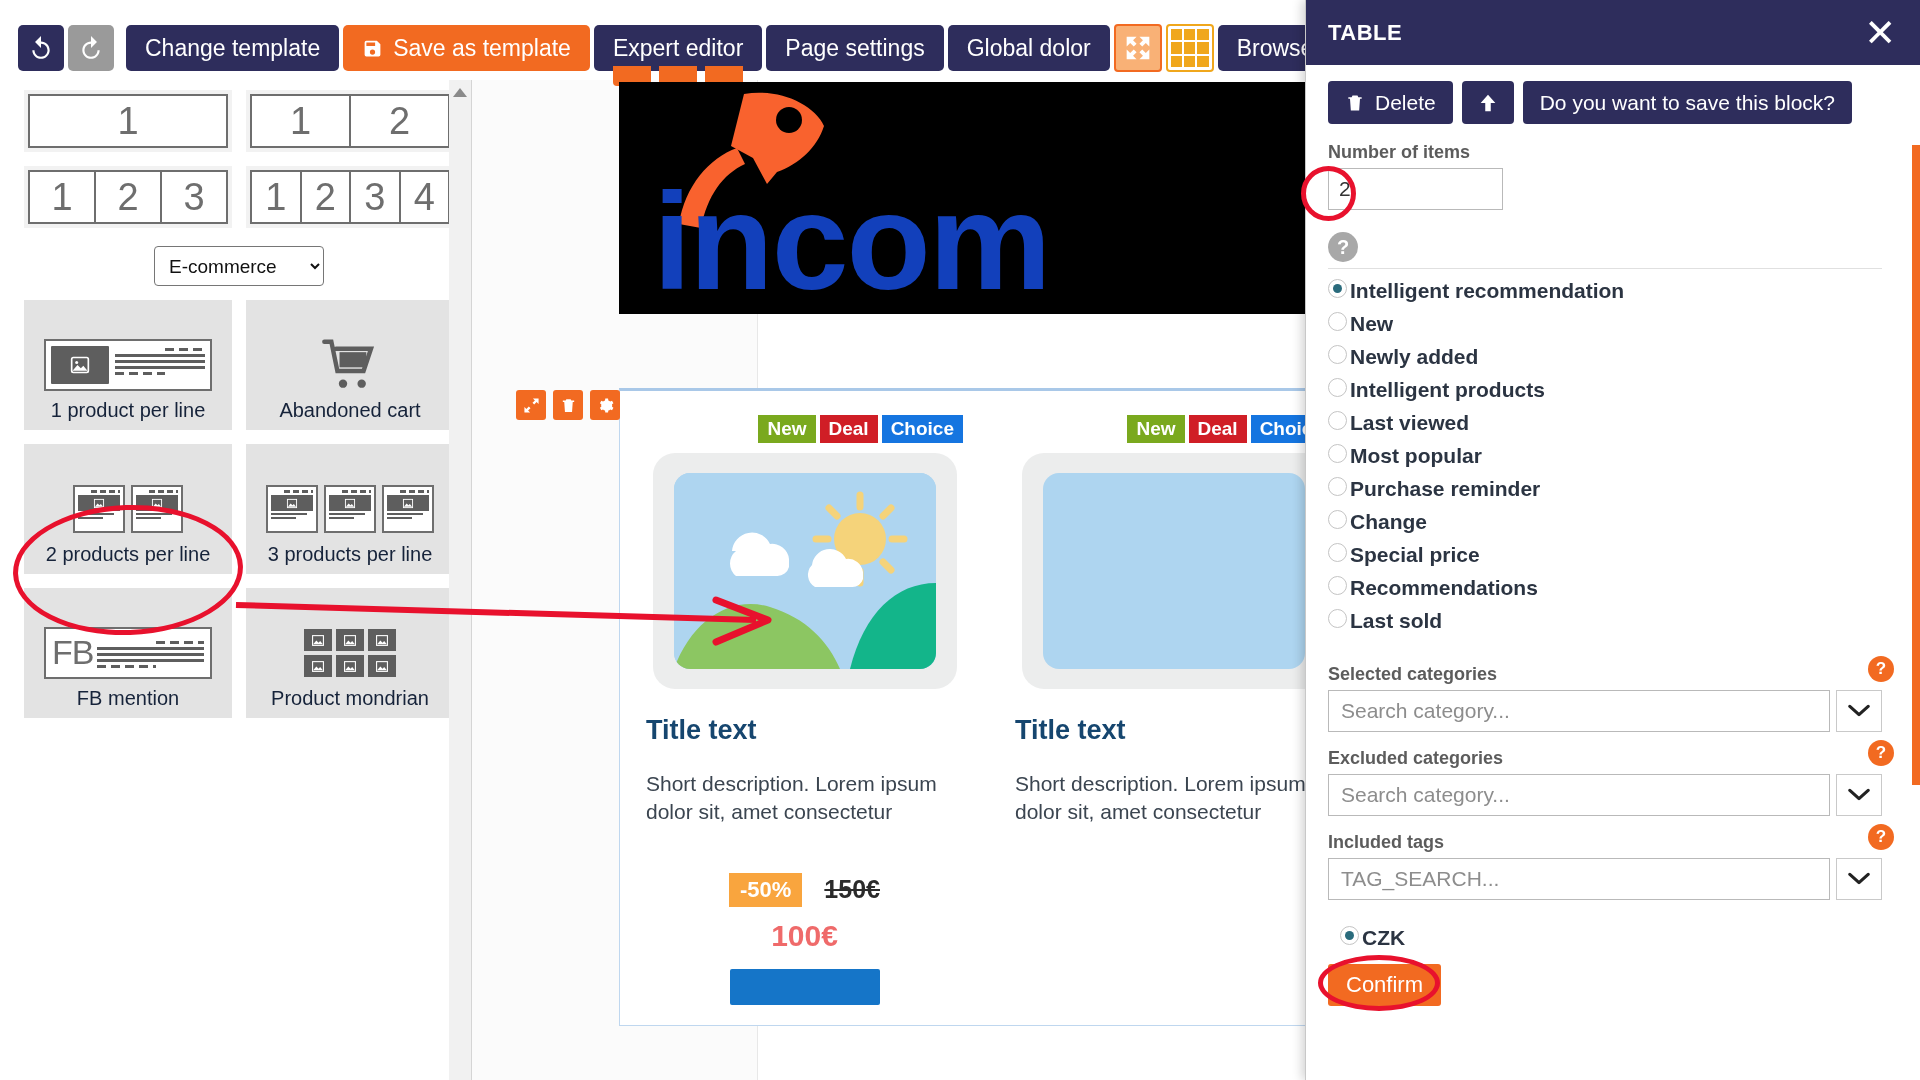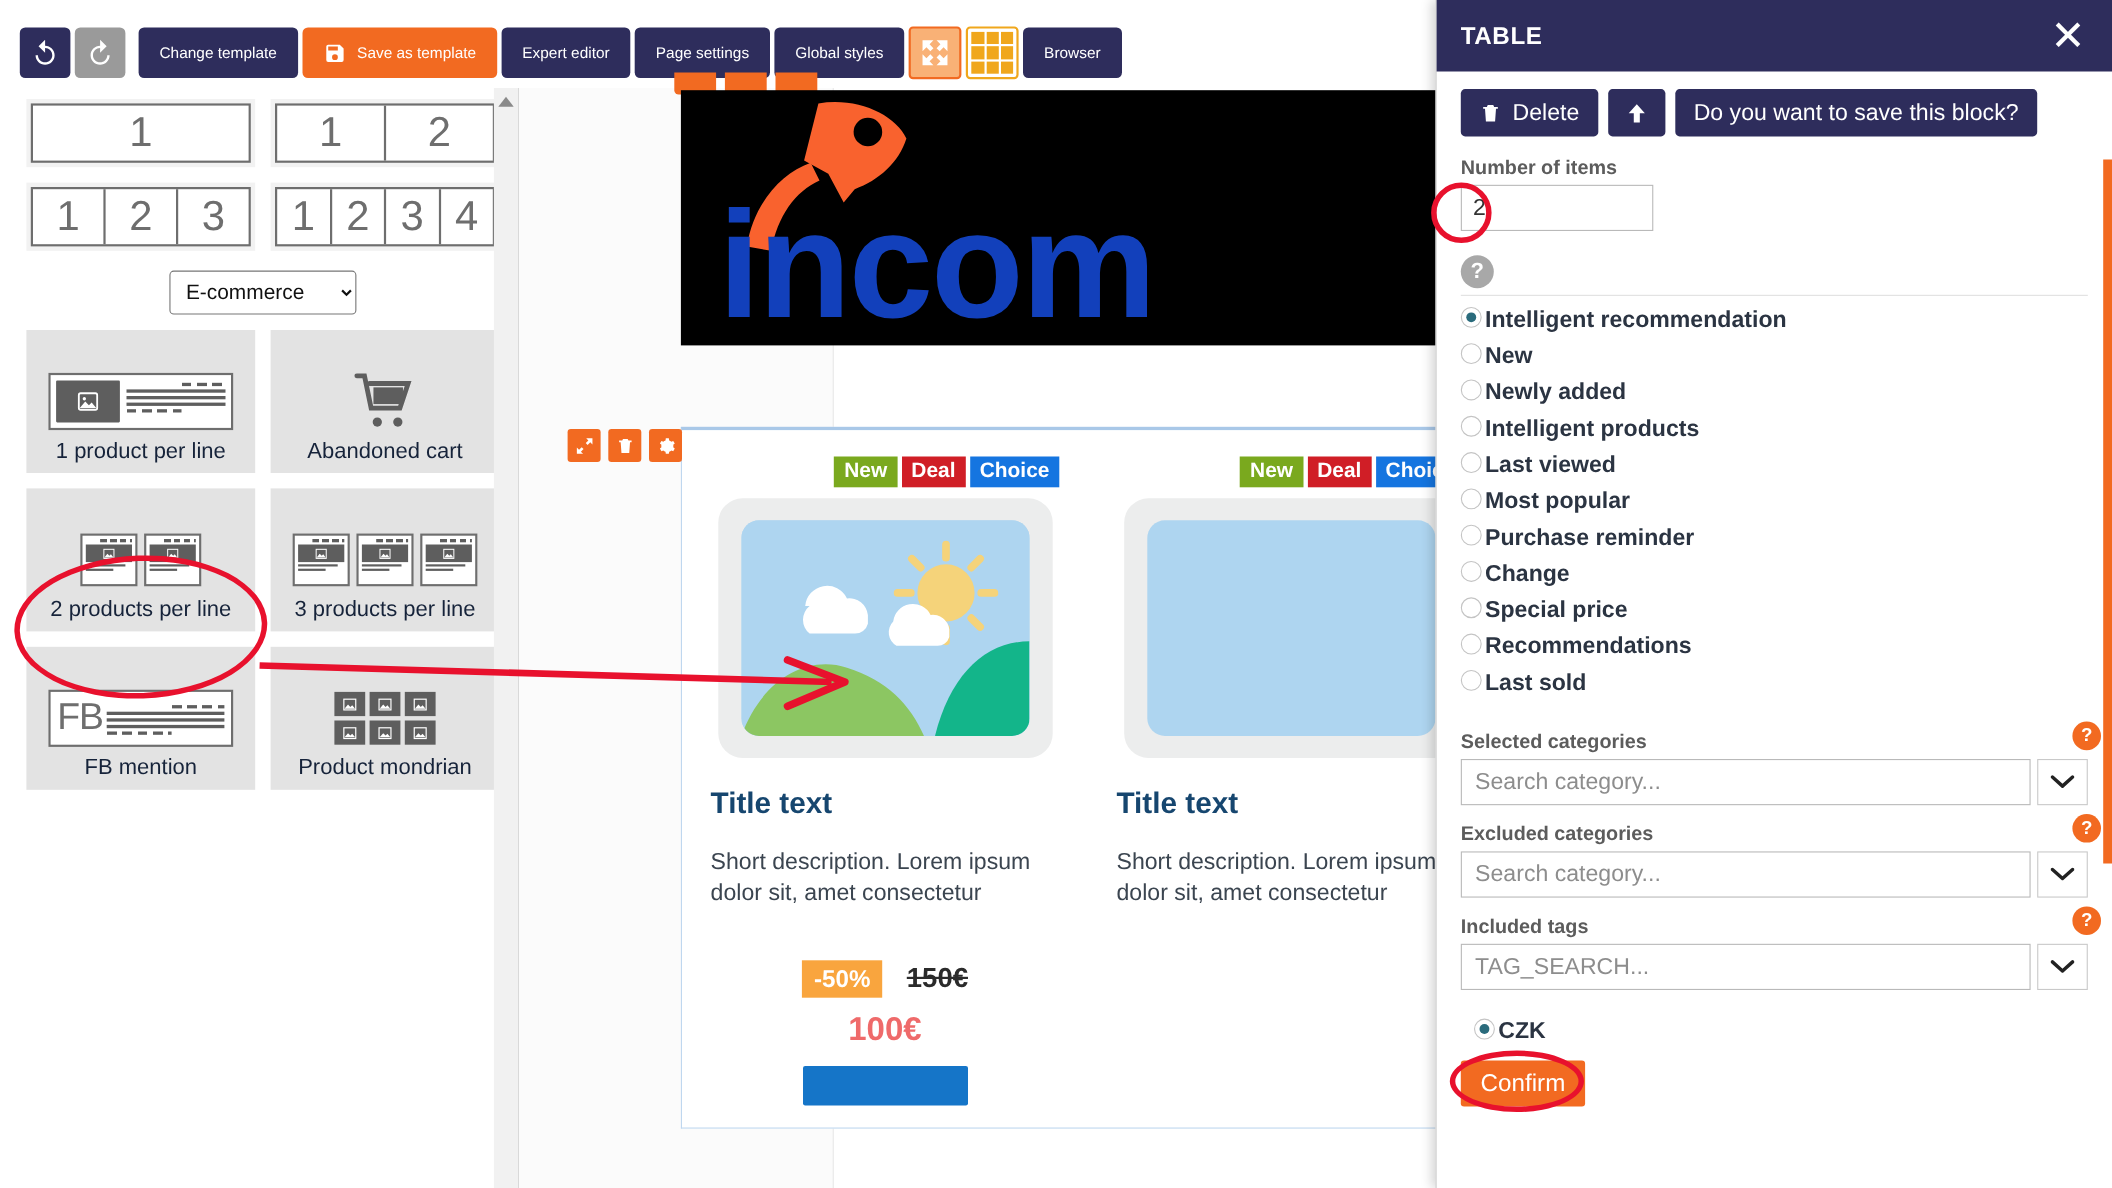--- a/index.html
+++ b/index.html
@@ -23,21 +23,21 @@
     width: 46px; height: 46px; border-radius: 5px;
     display: flex; align-items: center; justify-content: center;
     color: #ffffff; font-size: 26px; line-height: 1;
     border: none; cursor: pointer;
   }
   .tb-icon-btn.navy { background: #2e2d5c; }
   .tb-icon-btn.gray { background: #9a9a9a; }
   .tb-btn {
     height: 46px; border: none; border-radius: 5px;
     background: #2e2d5c; color: #ffffff;
-    font-size: 14px; font-family: "Liberation Sans", sans-serif;
+    font-size: 23px; font-family: "Liberation Sans", sans-serif;
     padding: 0 19px; cursor: pointer; white-space: nowrap;
     display: flex; align-items: center; gap: 10px;
   }
   .tb-btn.orange { background: #f26a21; }
   .tb-square {
     width: 48px; height: 48px; border-radius: 4px;
     display: flex; align-items: center; justify-content: center;
     cursor: pointer;
   }
   .tb-square.expand { background: #f9b176; border: 2px solid #f26a21; }
@@ -184,21 +184,21 @@
     background: #ffffff; border-left: 1px solid #c8c8c8;
     box-shadow: -3px 0 10px rgba(0,0,0,0.18);
     display:flex; flex-direction: column;
   }
   .rp-header {
     background:#2e2d5c; color:#fff; height: 65px; display:flex; align-items:center;
     justify-content:space-between; padding: 0 22px;
   }
   .rp-title { font-size: 22px; font-weight:700; letter-spacing:0.5px; font-family:"Liberation Sans", sans-serif;}
   .rp-close { background:none;border:none;color:#fff;font-size:38px;line-height:1;cursor:pointer;padding:0 2px;}
-  .rp-body { flex:1; padding: 16px 22px 0 22px; overflow:hidden; position:relative; }
+  .rp-body { flex:1; padding: 16px 38px 0 22px; overflow:hidden; position:relative; }
 
   .rp-actions { display:flex; gap: 9px; margin-bottom: 18px; }
   .rp-act {
     background:#2e2d5c;color:#fff;border:none;border-radius:4px;height:43px;
     font-size: 21px; padding: 0 17px; cursor:pointer; display:flex; align-items:center; gap:10px;
     font-family:"Liberation Sans", sans-serif;
   }
   .rp-act.icon-only { padding: 0 15px; font-size:24px; }
 
   .fld-label { font-size: 18px; font-weight:700; color:#5c5c5c; margin-bottom: 5px; font-family:"Liberation Sans", sans-serif;}
@@ -281,21 +281,21 @@
     <div class="tb-sep"></div>
     <button class="tb-btn">Change template</button>
     <button class="tb-btn orange">
       <svg viewBox="0 0 24 24" width="21" height="21">
         <path d="M17 3H5a2 2 0 0 0-2 2v14a2 2 0 0 0 2 2h14a2 2 0 0 0 2-2V7l-4-4zm-5 16a3 3 0 1 1 0-6 3 3 0 0 1 0 6zm3-10H5V5h10v4z" fill="#fff"></path>
       </svg>
       <span>Save as template</span>
     </button>
     <button class="tb-btn">Expert editor</button>
     <button class="tb-btn">Page settings</button>
-    <button class="tb-btn">Global styles</button>
+    <button class="tb-btn">Global dolor</button>
     <div class="tb-square expand">
       <svg viewBox="0 0 24 24" width="34" height="34">
         <path d="M4 4h7L8.5 6.5 11 9 9 11 6.5 8.5 4 11V4zm16 16h-7l2.5-2.5L13 15l2-2 2.5 2.5L20 13v7z" fill="#fff"></path>
         <path d="M20 4v7l-2.5-2.5L15 11l-2-2 2.5-2.5L13 4h7zM4 20v-7l2.5 2.5L9 13l2 2-2.5 2.5L11 20H4z" fill="#fff"></path>
       </svg>
     </div>
     <div class="tb-square grid">
       <span class="grid-glyph">
         <i></i>
           <i></i>

